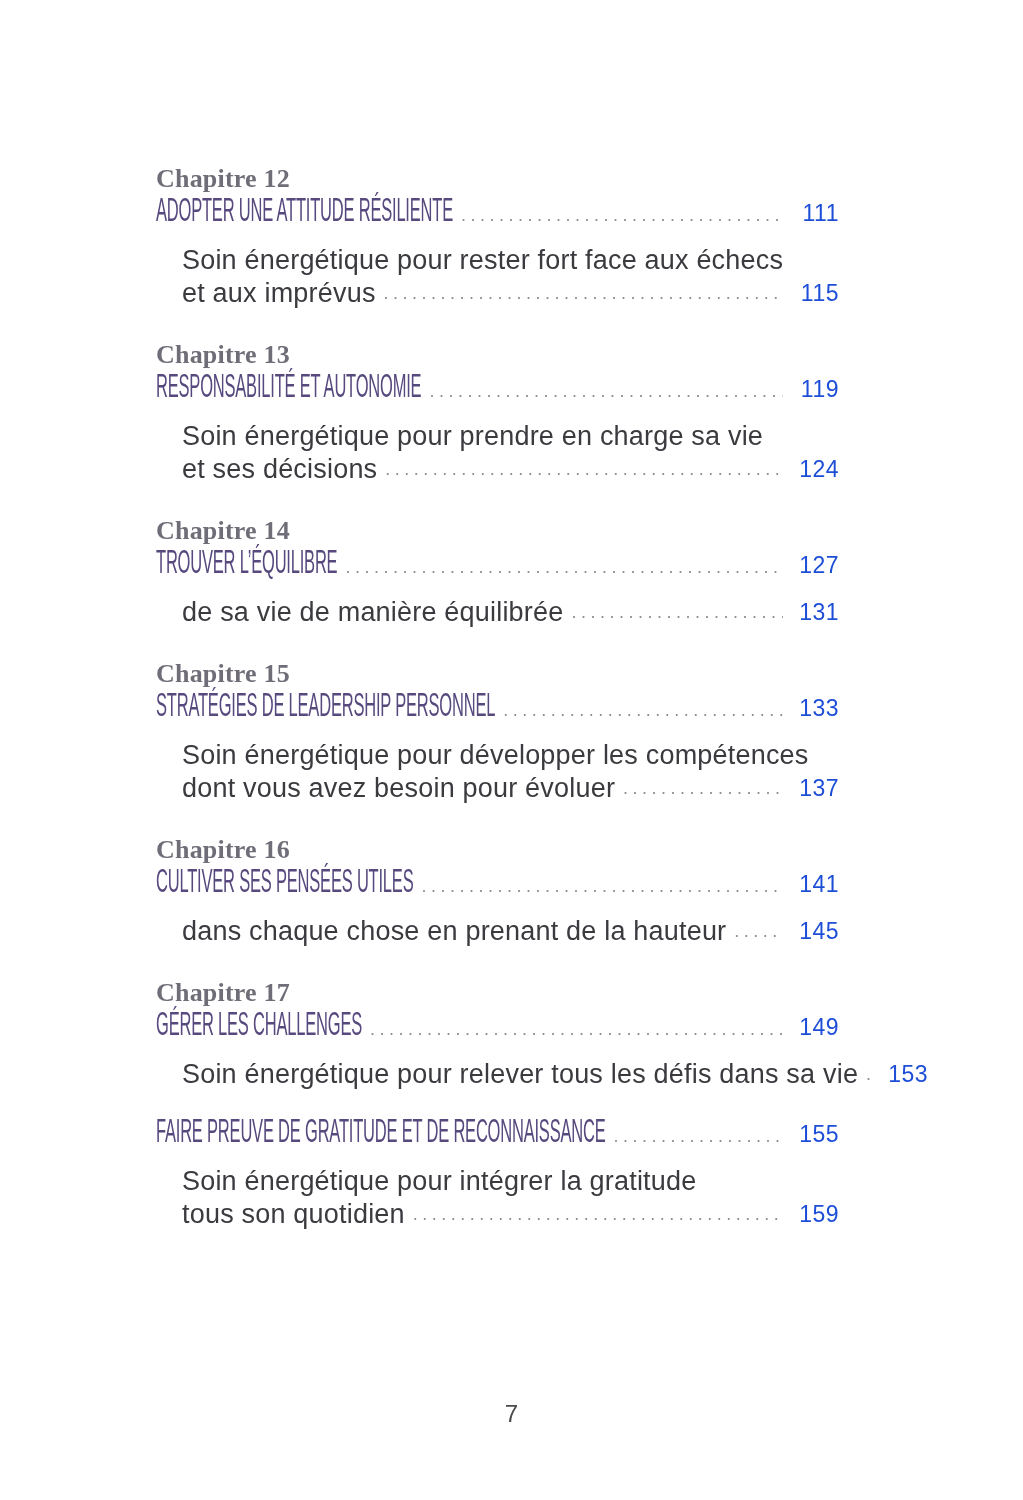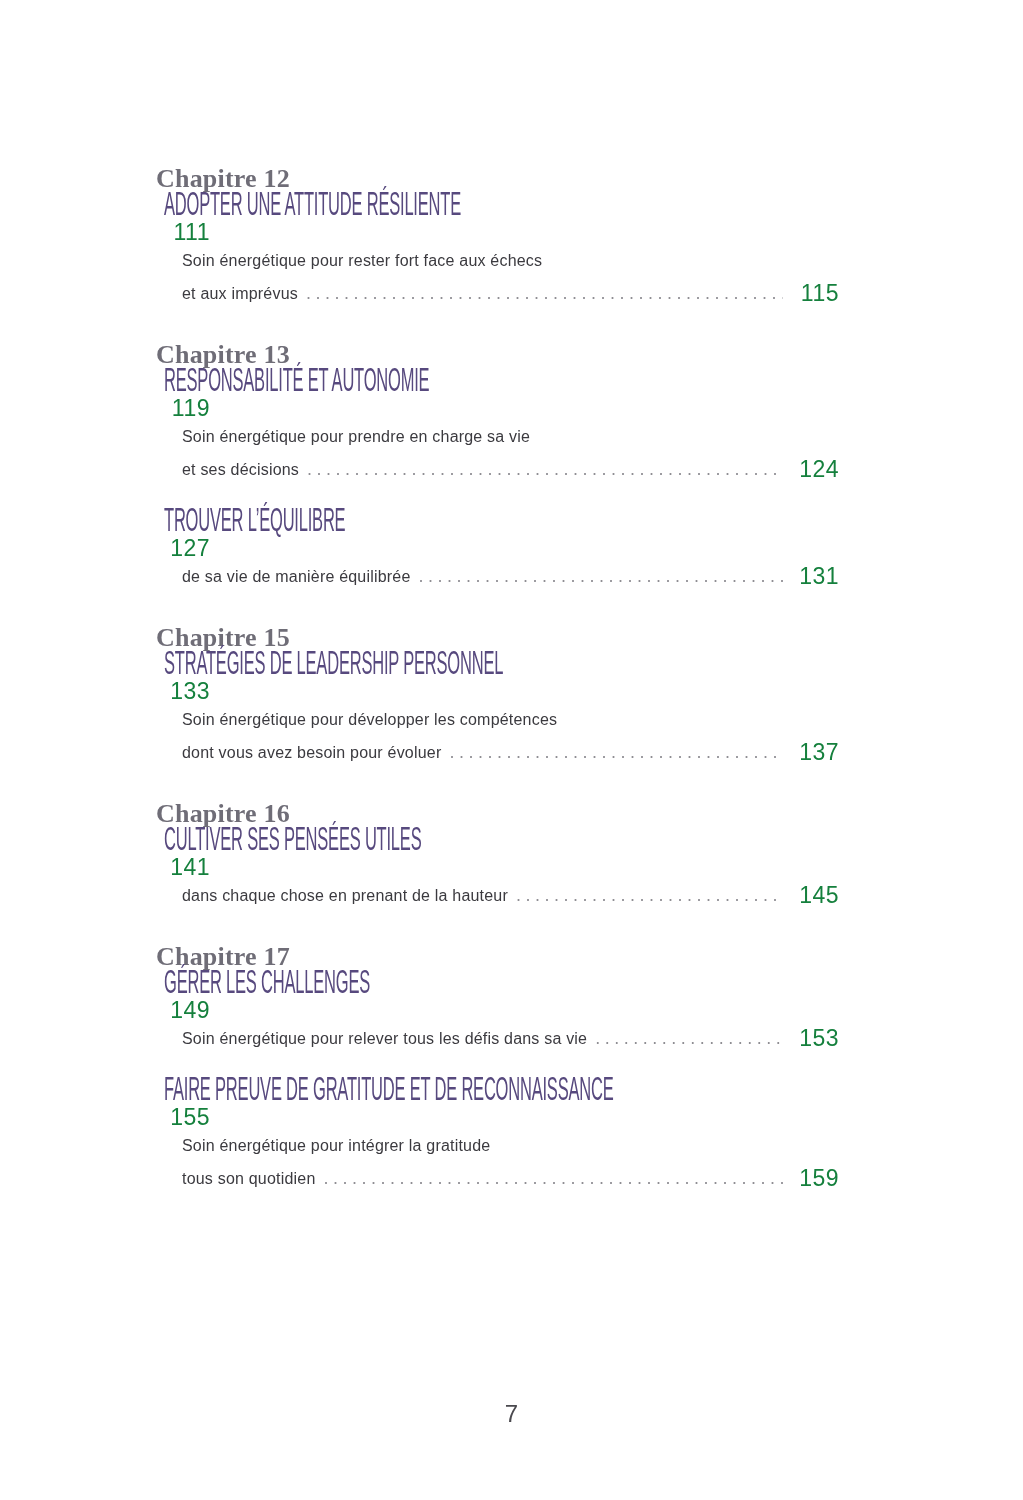--- a/index.html
+++ b/index.html
@@ -24,21 +24,20 @@
     font-size: 26px;
     line-height: 30px;
     letter-spacing: 0.2px;
     color: #6f6d77;
   }
   .title-row {
     display: flex;
     align-items: baseline;
     margin: 6px 0 10px 0;
     height: 34px;
-    flex-direction: column;
   }
   .title-text {
     display: inline-block;
     font-size: 16.5px;
     font-weight: 400;
     letter-spacing: -0.2px;
     color: #57497e;
     white-space: nowrap;
     transform: scaleY(2.0);
     transform-origin: left calc(100% - 4px);
@@ -55,25 +54,25 @@
     font-size: 18px;
     letter-spacing: 4.5px;
     color: #8f8e93;
   }
   .num {
     flex: 0 0 auto;
     min-width: 46px;
     text-align: right;
     font-size: 23px;
     letter-spacing: 0.5px;
-    color: #15803d;
+    color: #1d4ed8;
   }
   .sub { margin-left: 26px; }
   .sub-line, .sub-text {
-    font-size: 16px;
+    font-size: 27px;
     line-height: 33px;
     letter-spacing: 0.2px;
     color: #3b3a3f;
   }
   .sub-row { display: flex; align-items: center; }
   .sub-text { white-space: nowrap; }
   .folio {
     position: absolute;
     top: 1400px;
     left: 0;
@@ -116,20 +115,21 @@
       <div class="sub-line">Soin énergétique pour prendre en charge sa vie</div>
       <div class="sub-row">
         <span class="sub-text">et ses décisions</span>
         <span class="dots"></span>
         <span class="num">124</span>
       </div>
     </div>
   </section>
 
   <section class="entry">
+    <div class="chapter-label">Chapitre 14</div>
     <div class="title-row">
       <span class="title-text">TROUVER L’ÉQUILIBRE</span>
       <span class="dots"></span>
       <span class="num">127</span>
     </div>
     <div class="sub">
       <div class="sub-row">
         <span class="sub-text">de sa vie de manière équilibrée</span>
         <span class="dots"></span>
         <span class="num">131</span>

